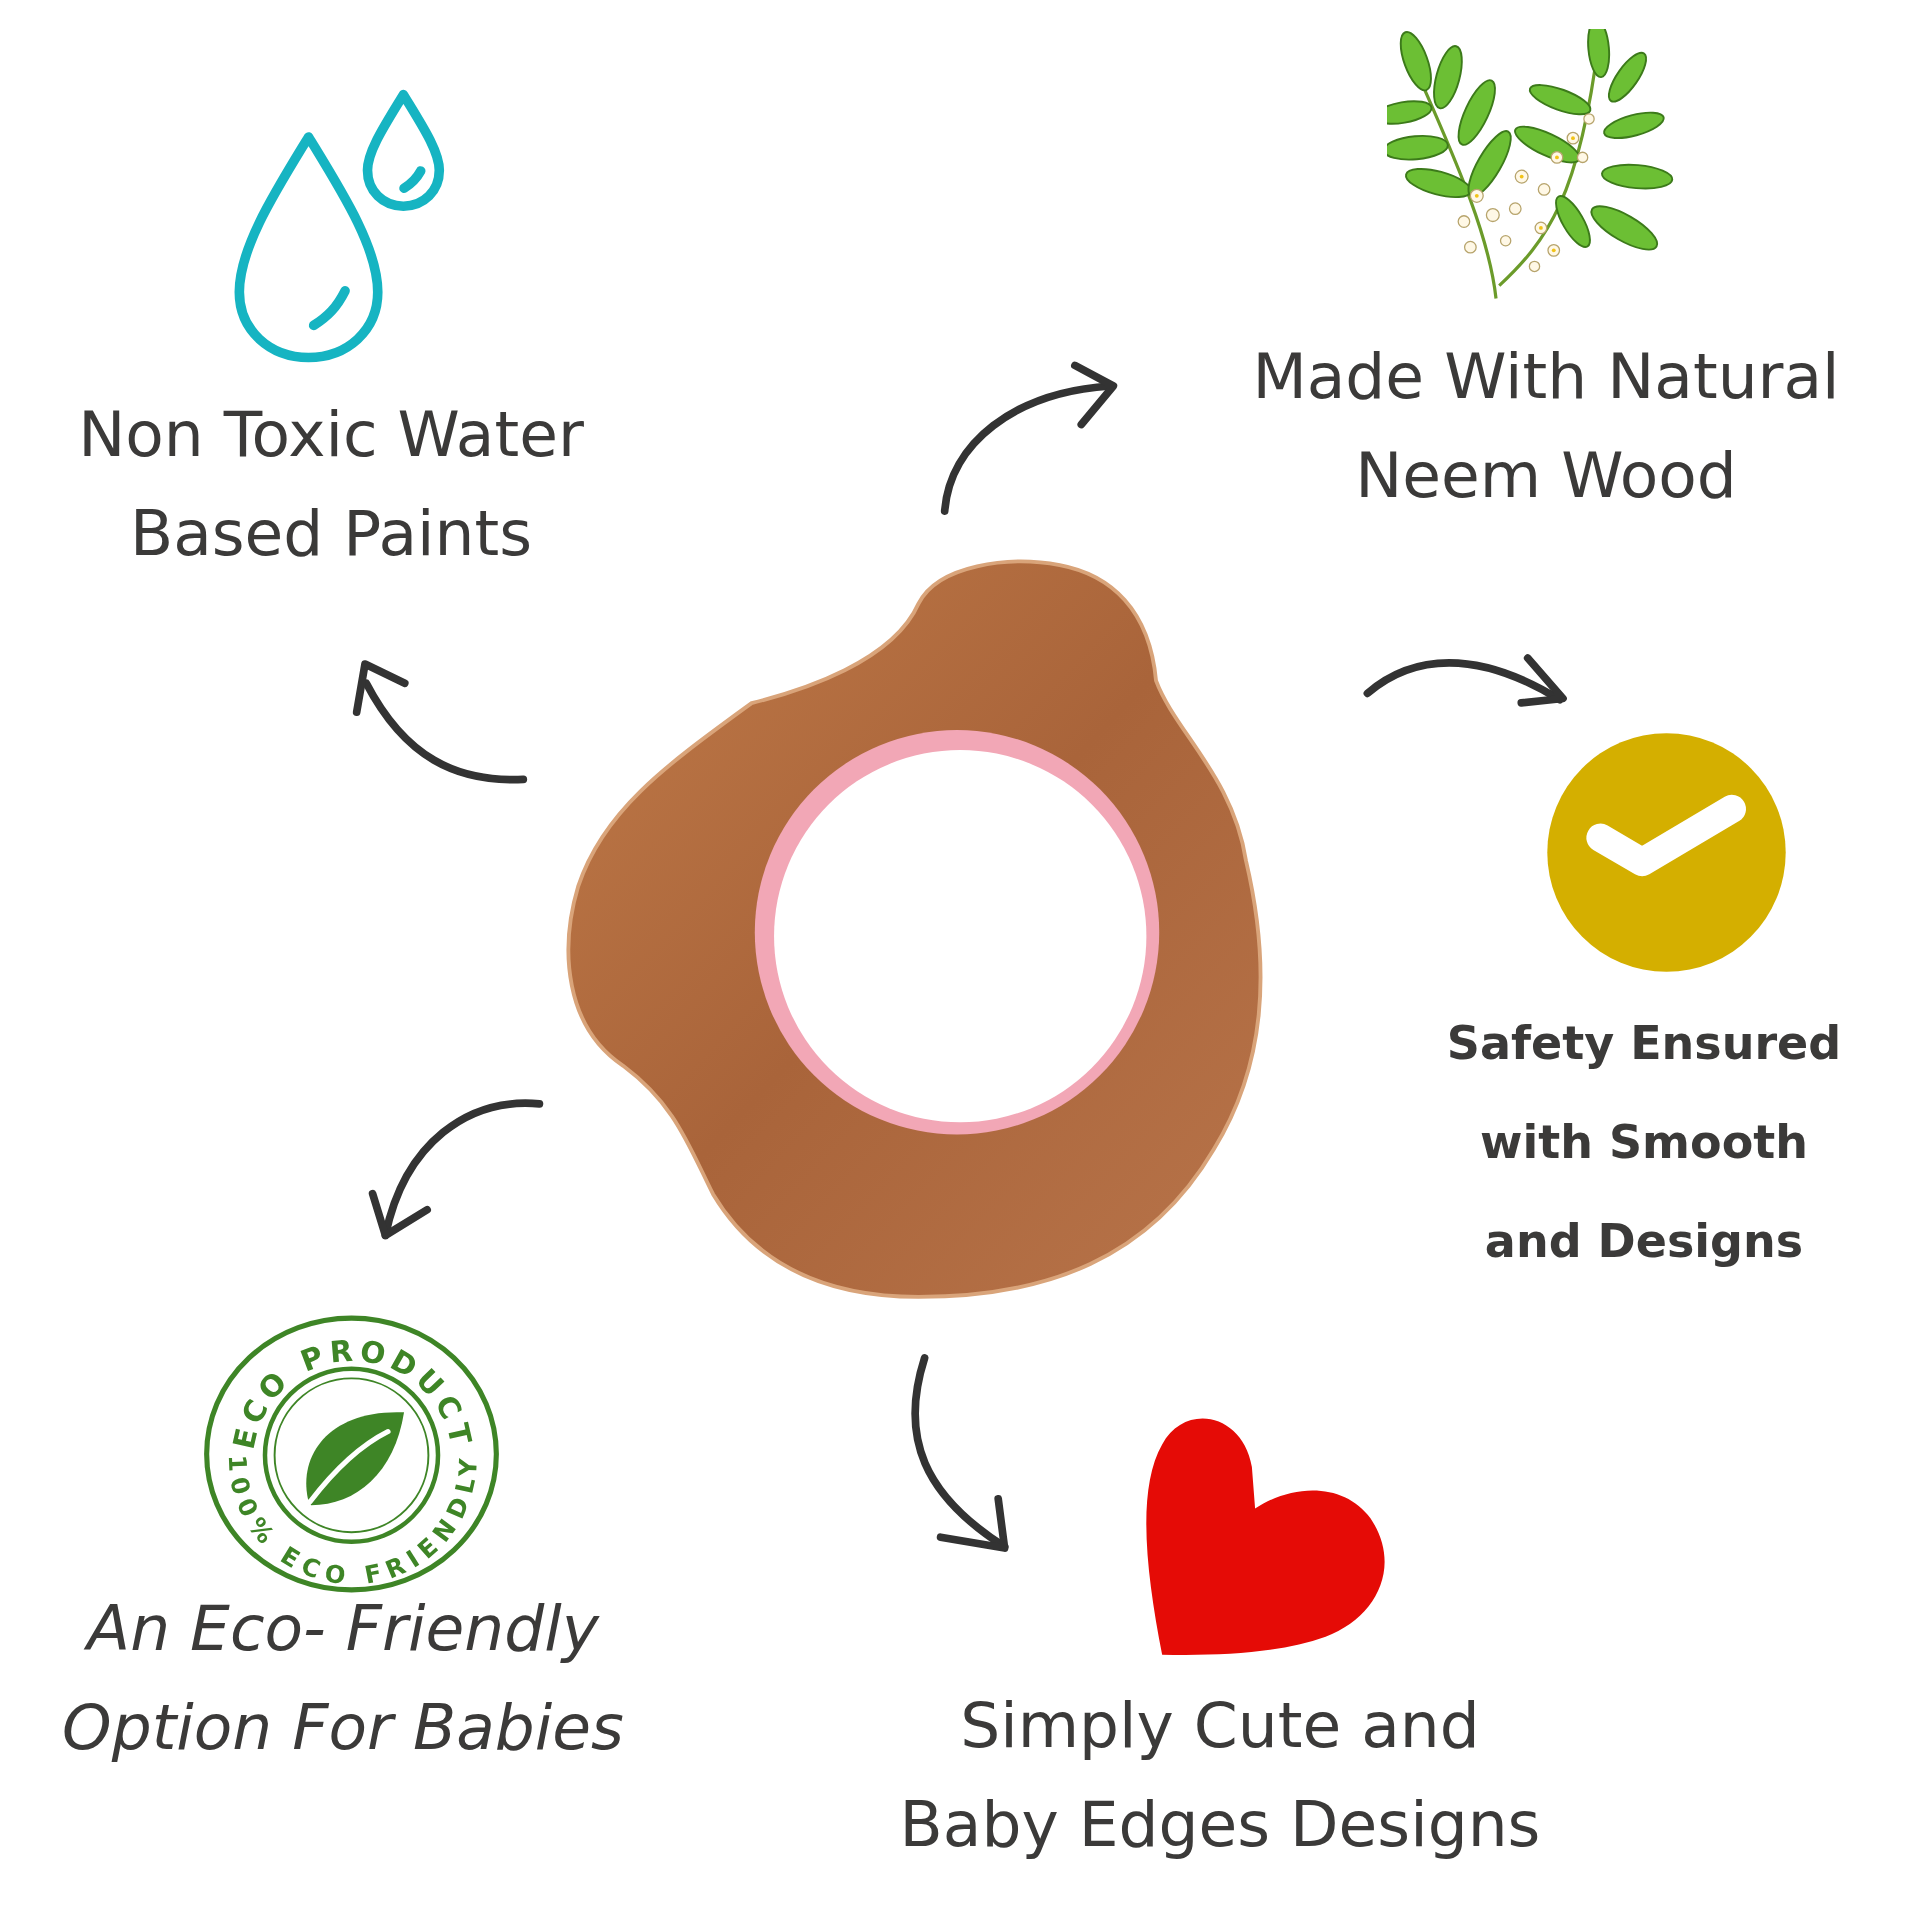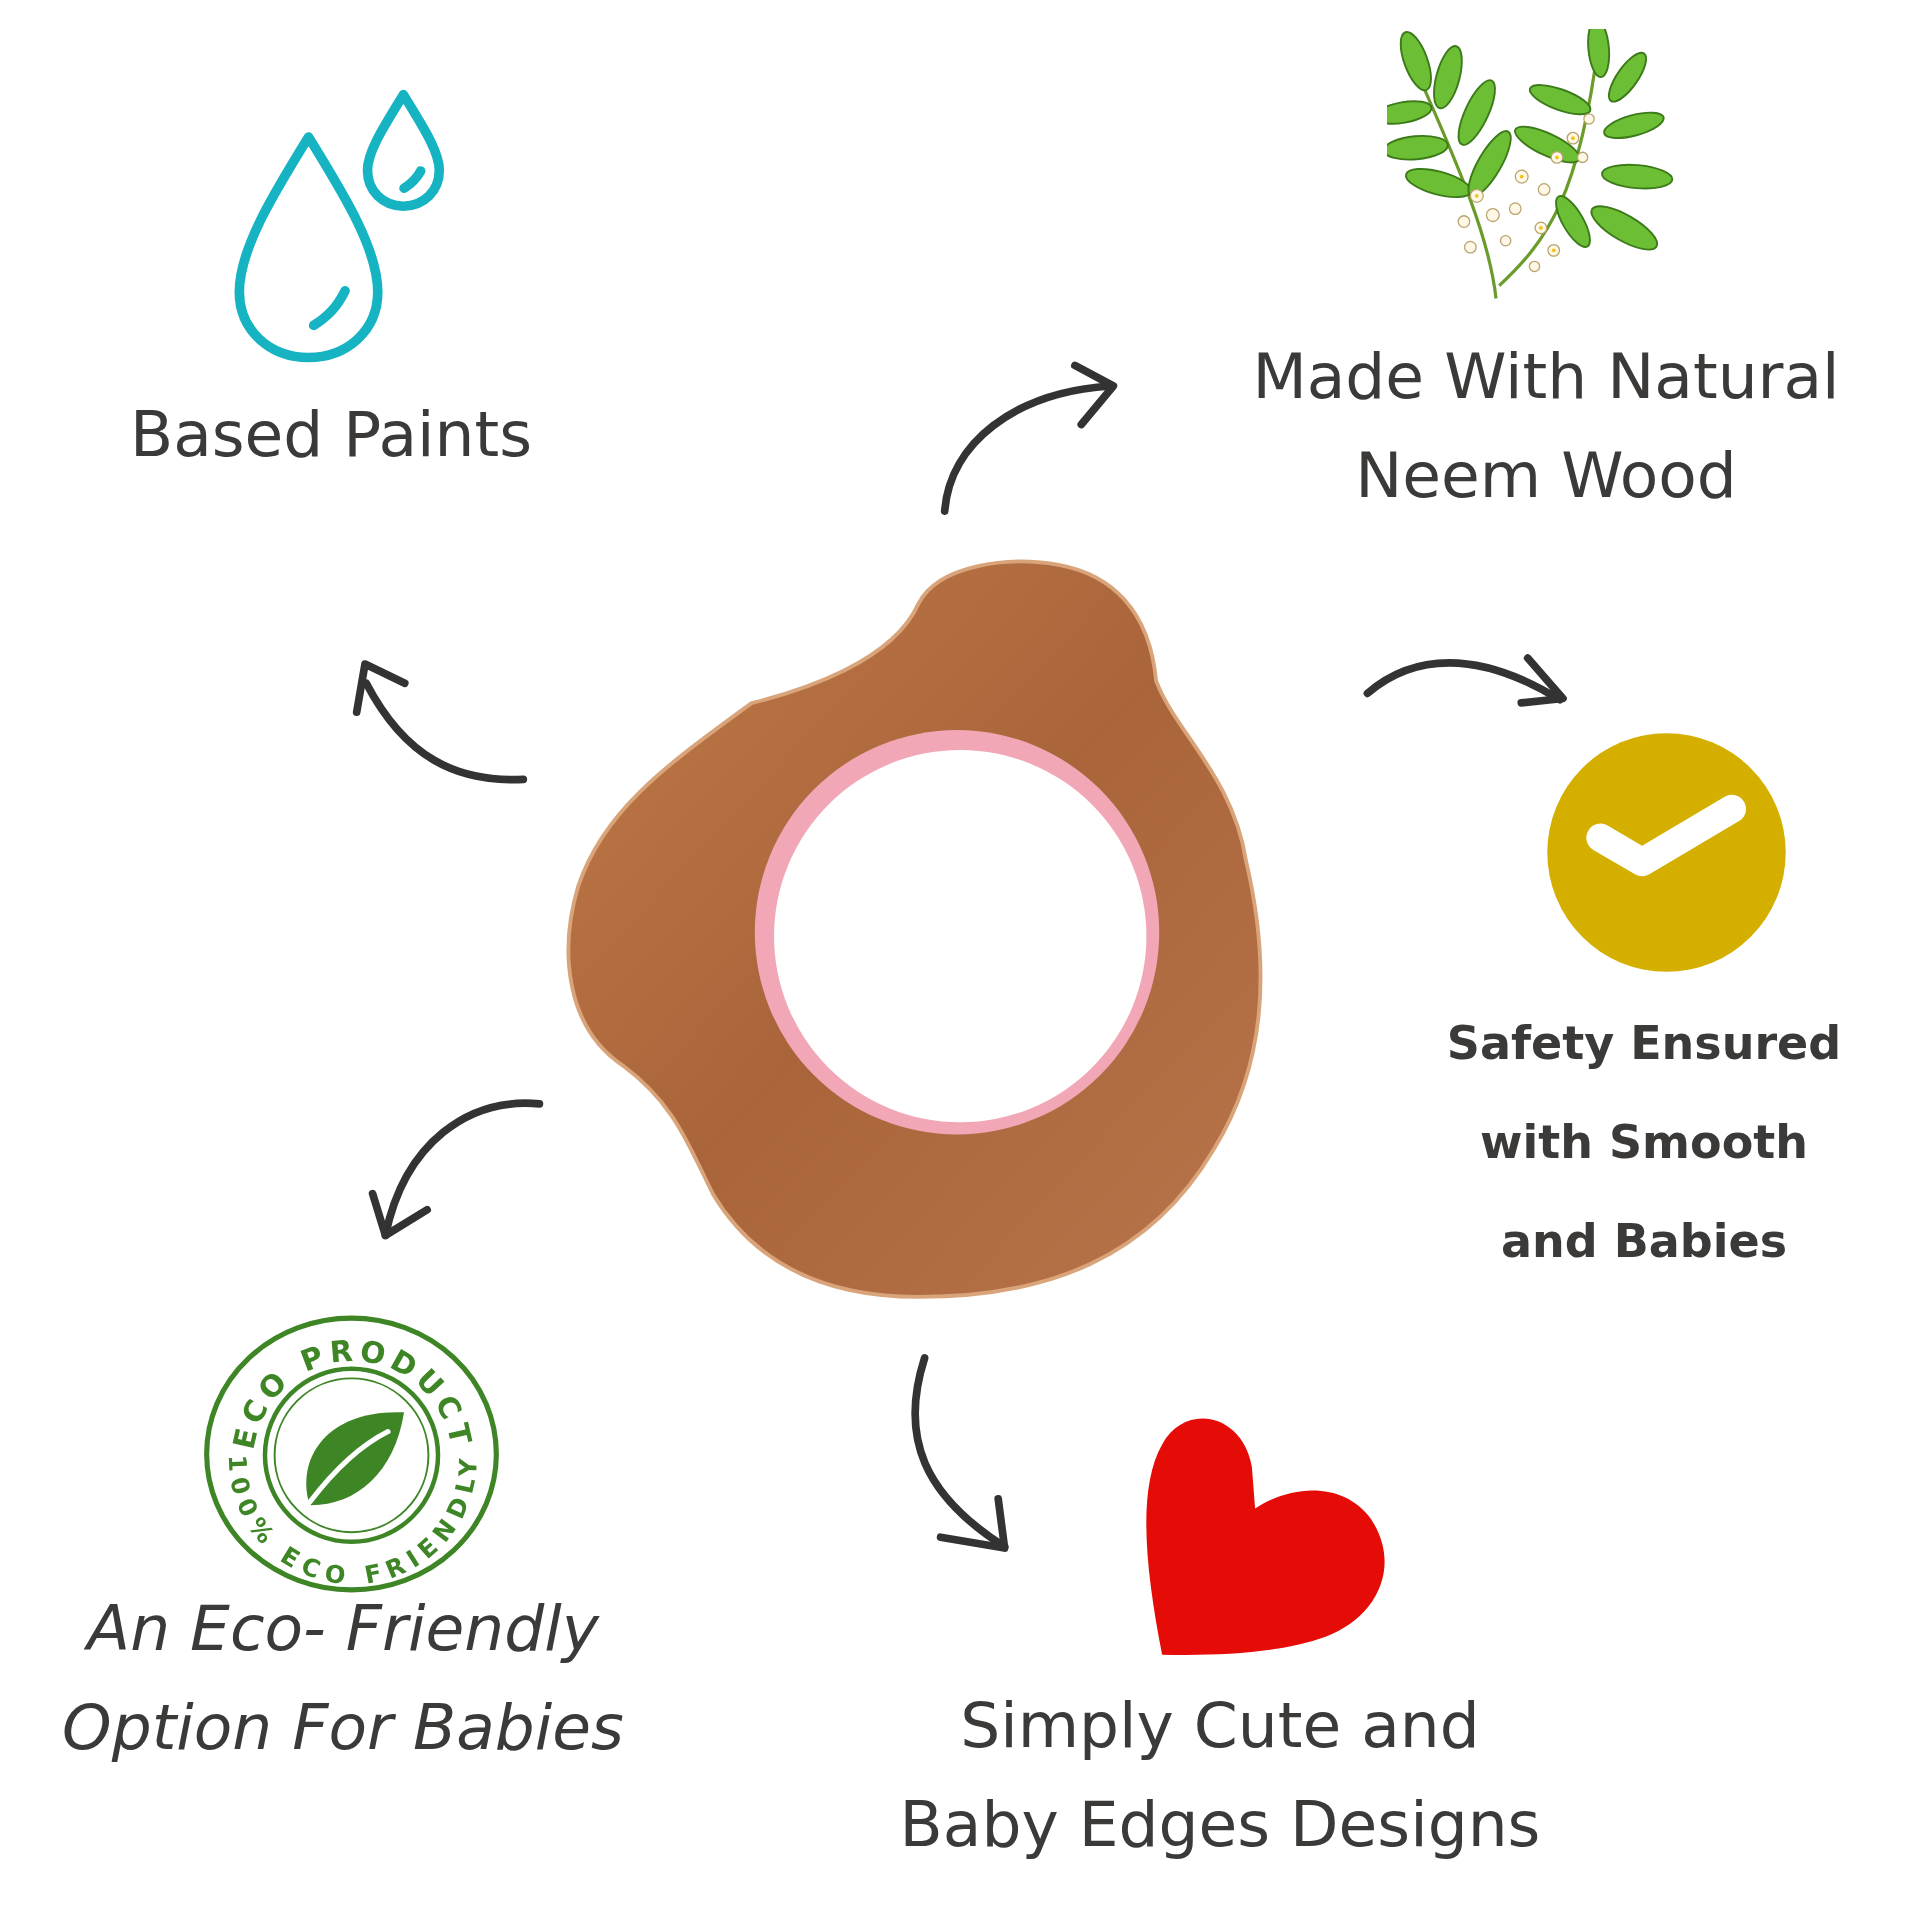--- a/index.html
+++ b/index.html
@@ -17,20 +17,21 @@
   <svg width="244" height="282" viewBox="0 0 380 440">
     <g fill="none" stroke="#16B4C2" stroke-width="15" stroke-linecap="round" stroke-linejoin="round">
       <path d="M130 78 C 80 160, 22 250, 22 320 C 22 380, 70 422, 130 422 C 190 422, 238 380, 238 320 C 238 250, 180 160, 130 78 Z"></path>
       <path d="M138 372 C 160 358, 174 344, 187 318"></path>
       <path d="M278 12 C 250 58, 222 100, 222 130 C 222 162, 246 186, 278 186 C 310 186, 334 162, 334 130 C 334 100, 306 58, 278 12 Z"></path>
       <path d="M279 158 C 290 151, 298 144, 305 131"></path>
     </g>
   </svg>
 </div>
 <div class="caption" style="left:331px; top:385px;">
+  <div>Non Toxic Water</div>
   <div>Based Paints</div>
 </div>
 
 <div class="abs" style="left:1387px; top:29px; width:295px; height:276px;">
   <svg width="295" height="276" viewBox="0 0 460 430">
     <g stroke="#6B9B2A" stroke-width="5" fill="none">
       <path d="M170 420 C 160 330, 120 230, 30 30"></path>
       <path d="M175 400 C 250 330, 300 260, 330 20"></path>
     </g>
     <g fill="#6CBF34" stroke="#3C7A1A" stroke-width="3">
@@ -84,21 +85,21 @@
 
 <div class="abs" style="left:1546px; top:732px; width:241px; height:241px;">
   <svg width="241" height="241" viewBox="0 0 376 376">
     <circle cx="188" cy="188" r="186" fill="#D4AF00"></circle>
     <path d="M85 165 L 150 203 L 290 120" fill="none" stroke="#ffffff" stroke-width="44" stroke-linecap="round" stroke-linejoin="round"></path>
   </svg>
 </div>
 <div class="caption bold" style="left:1644px; top:994px;">
   <div>Safety Ensured</div>
   <div>with Smooth</div>
-  <div>and Babies</div>
+  <div>and Designs</div>
 </div>
 
 <div class="abs" style="left:202px; top:1313px; width:299px; height:282px;">
   <svg width="299" height="282" viewBox="0 0 466 440">
     <defs>
       <path id="topArc" d="M 80 230 A 155 155 0 0 1 390 230"></path>
       <path id="botArc" d="M 70 230 A 165 165 0 0 0 400 230"></path>
     </defs>
     <ellipse cx="233" cy="220" rx="226" ry="212" fill="none" stroke="#3E8526" stroke-width="8"></ellipse>
     <circle cx="233" cy="222" r="135" fill="none" stroke="#3E8526" stroke-width="7"></circle>

